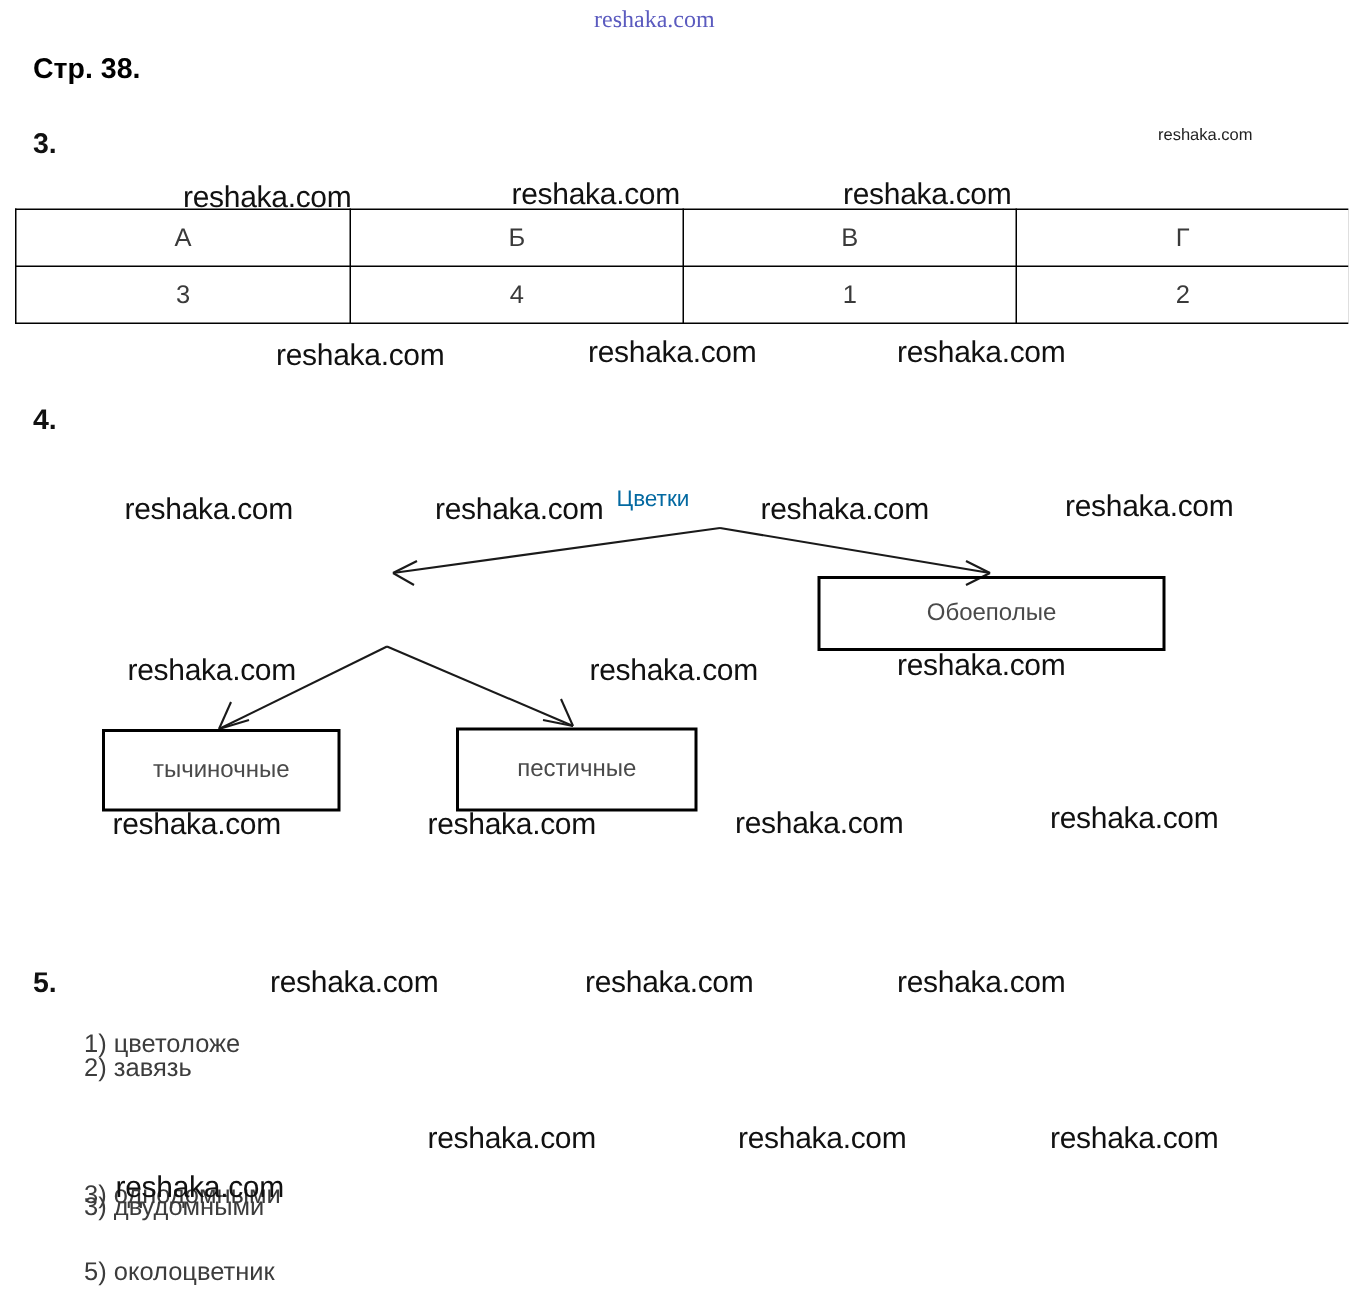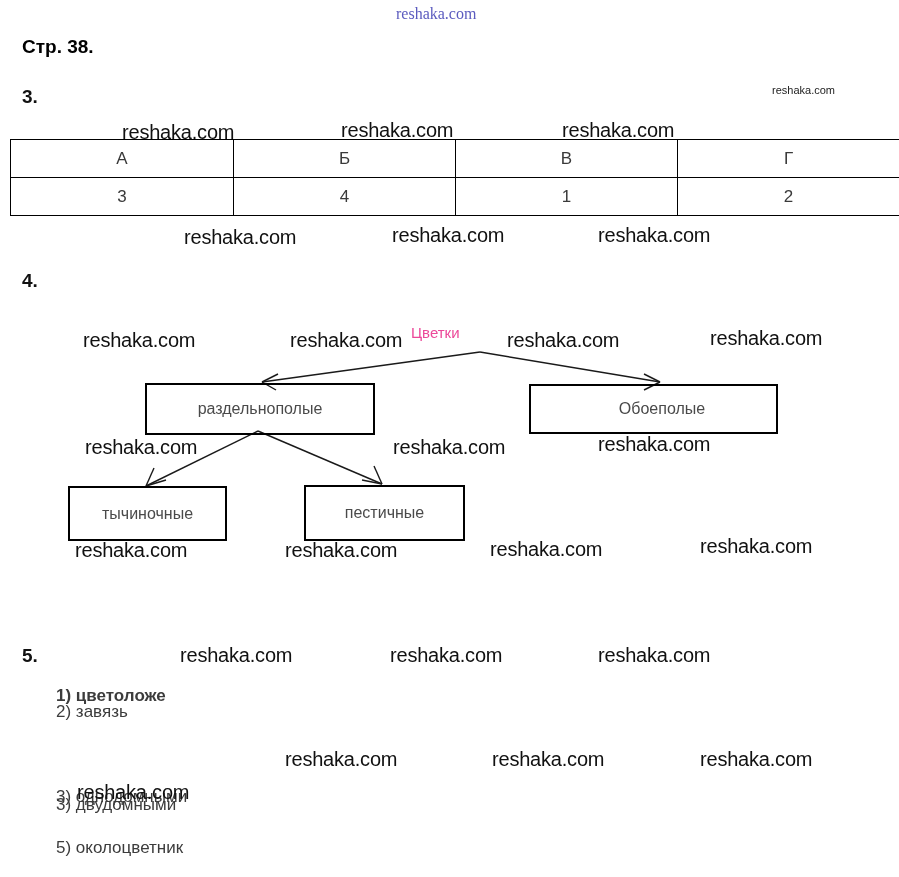--- a/index.html
+++ b/index.html
@@ -97,21 +97,21 @@
     display: flex;
     align-items: center;
     justify-content: center;
     font-size: 16px;
     color: #4a4a4a;
     font-family: "Liberation Sans", sans-serif;
   }
   .node-root-label {
     position: absolute;
     font-size: 15px;
-    color: #ec4899;
+    color: #0369a1;
     white-space: nowrap;
     font-family: "Liberation Sans", sans-serif;
   }
   .diag-svg {
     position: absolute;
     left: 0;
     top: 0;
   }
 
   
@@ -171,32 +171,31 @@
       <polyline points="146,186 166,180" fill="none" stroke="#1a1a1a" stroke-width="1.4"></polyline>
       <polyline points="146,186 154,168" fill="none" stroke="#1a1a1a" stroke-width="1.4"></polyline>
 
       <polyline points="258,131 382,184" fill="none" stroke="#1a1a1a" stroke-width="1.4"></polyline>
       <polyline points="382,184 362,180" fill="none" stroke="#1a1a1a" stroke-width="1.4"></polyline>
       <polyline points="382,184 374,166" fill="none" stroke="#1a1a1a" stroke-width="1.4"></polyline>
     </svg>
 
     <div class="node-root-label" style="left:411px; top:24px;">Цветки</div>
 
-    <div class="node" style="left:145px; top:83px; width:226px; height:48px;">раздельнополые</div>
-
-    <div class="node" style="left:529px; top:84px; width:228px; height:46px;padding-left:17px;">Обоеполые</div>
+
+    <div class="node" style="left:545px; top:84px; width:228px; height:46px;">Обоеполые</div>
 
     <div class="node" style="left:68px; top:186px; width:155px; height:51px;text-align:right;">тычиночные</div>
 
     <div class="node" style="left:304px; top:185px; width:157px; height:52px;">пестичные</div>
   </div>
 
   <div class="q-num" style="left:22px; top:645px;">5.</div>
 
-  <div class="ans-item" style="left:56px; top:686px;font-weight:bold;">1) цветоложе</div>
+  <div class="ans-item" style="left:56px; top:686px;">1) цветоложе</div>
   <div class="ans-item" style="left:56px; top:702px;">2) завязь</div>
   <div class="ans-item" style="left:56px; top:787px;">3) однодомными</div>
   <div class="ans-item" style="left:56px; top:795px;">3) двудомными</div>
   <div class="ans-item" style="left:56px; top:838px;">5) околоцветник</div>
 
   <div id="wm-layer">
       <div class="wm" style="left: 122px; top: 121px;">reshaka.com</div>
       <div class="wm" style="left: 341px; top: 119px;">reshaka.com</div>
       <div class="wm" style="left: 562px; top: 119px;">reshaka.com</div>
       <div class="wm" style="left: 184px; top: 226px;">reshaka.com</div>

